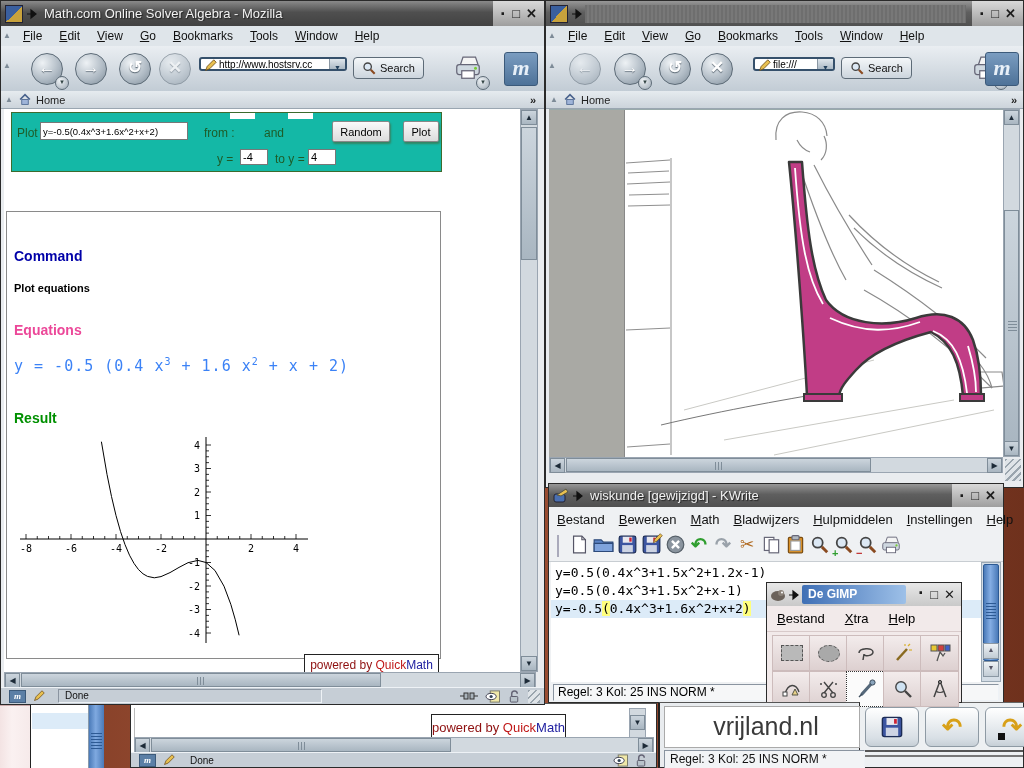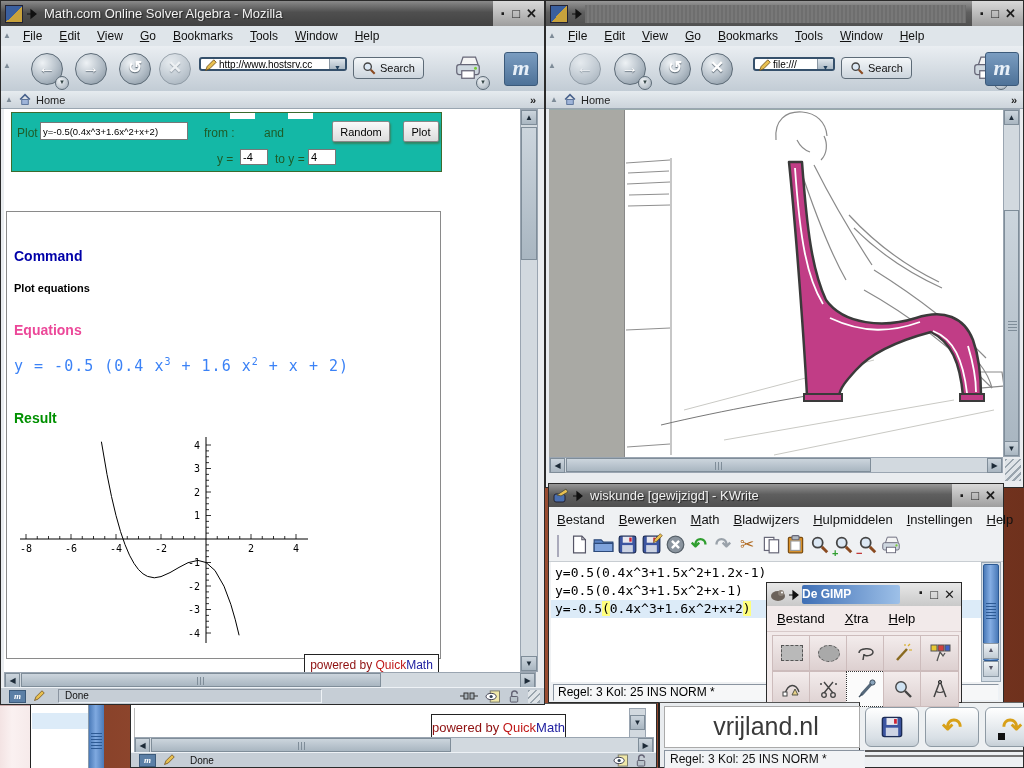--- a/index.html
+++ b/index.html
@@ -459,21 +459,21 @@
                 display:flex;align-items:center;">
       <svg width="16" height="14" style="margin:0 2px 0 3px;">
         <ellipse cx="8" cy="8" rx="7" ry="5" fill="#6b625a"></ellipse>
           <circle cx="11" cy="5" r="3" fill="#8a8178"></circle>
           <circle cx="12" cy="4.5" r="1" fill="#fff"></circle>
       </svg>
       <svg width="12" height="12" style="margin-right:2px;">
           <use href="#s-pin"></use>
         </svg>
       <span style="width:98px;height:19px;border-radius:2px;background:linear-gradient(90deg,#3f6fb5,#9dc0e8);
-                   color:#fff;font-size:12px;font-weight:bold;line-height:19px;padding-left:0;">De GIMP</span>
+                   color:#fff;font-size:12px;font-weight:bold;line-height:19px;padding-left:6px;">De GIMP</span>
       <span style="margin-left:auto;display:flex;gap:6px;padding-right:6px;color:#333;">
         <span class="tb dot">·</span>
         <span class="tb" style="font-weight:normal;">□</span>
         <span class="tb" style="font-weight:normal;">✕</span>
       </span>
     </div>
     <div style="position:absolute;left:0;right:0;top:23px;height:25px;display:flex;align-items:center;gap:20px;
                 padding-left:10px;font-size:13px;background:#f2eaea;border-bottom:1px solid #d8caca;">
       <span class="mi">Bestand</span>
       <span class="mi">Xtra</span>

